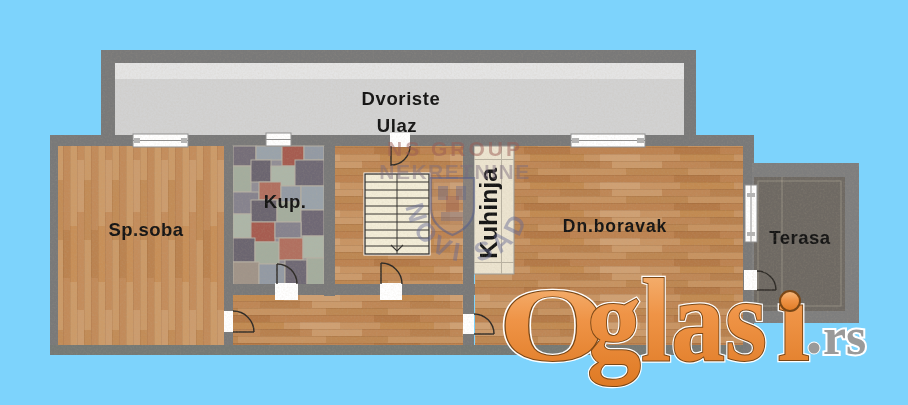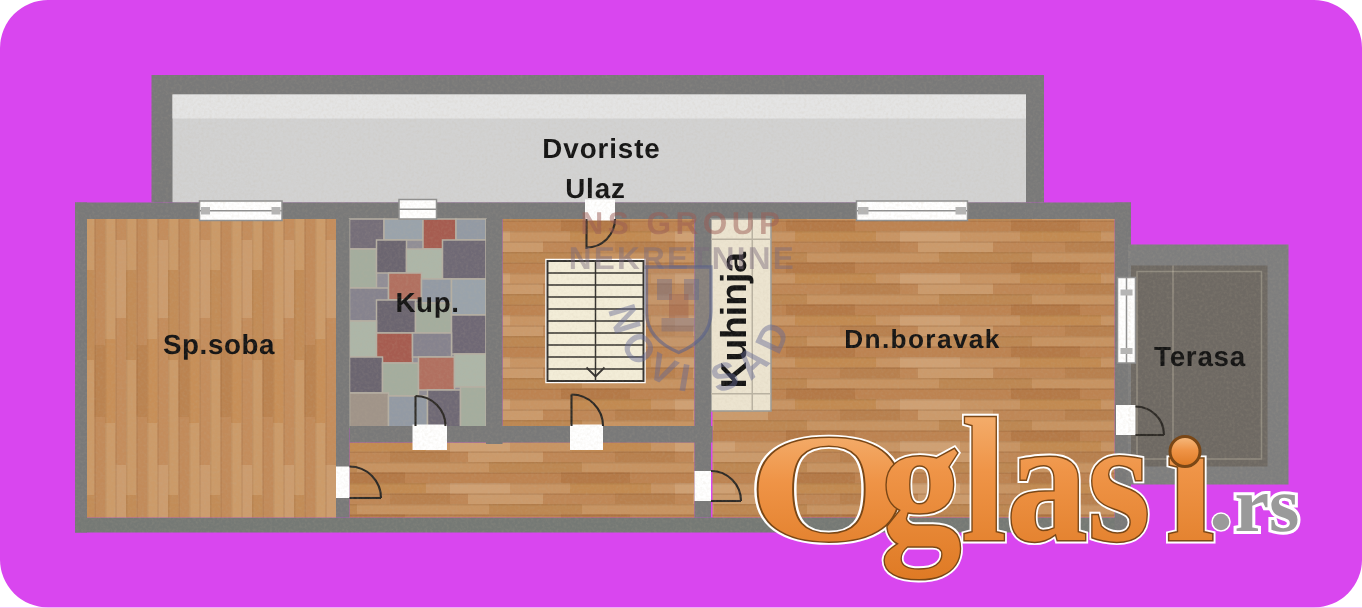--- a/index.html
+++ b/index.html
@@ -1,17 +1,17 @@
 <!DOCTYPE html>
 <html><head>
 <meta charset="utf-8">
 <style>
 html,body{margin:0;padding:0;background:#ffffff;}
-#stage{position:relative;width:908px;height:405px;background:#d946ef;overflow:hidden;
-font-family:"Liberation Sans", sans-serif;border-radius:32px;}
+#stage{position:relative;width:908px;height:405px;background:#7dd3fc;overflow:hidden;
+font-family:"Liberation Sans", sans-serif;}
 </style>
 </head>
 <body>
 <div id="stage">
 <svg width="908" height="405" viewBox="0 0 908 405">
 <defs>
 <linearGradient id="og" x1="0" y1="0" x2="0" y2="1">
 <stop offset="0" stop-color="#f6bb80"></stop>
 <stop offset="0.45" stop-color="#ef9447"></stop>
 <stop offset="1" stop-color="#df7a24"></stop>

